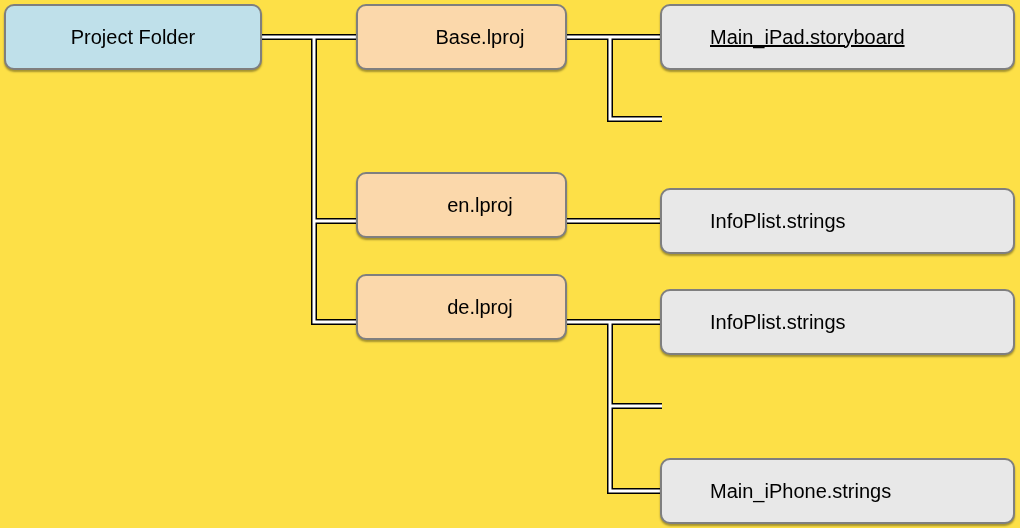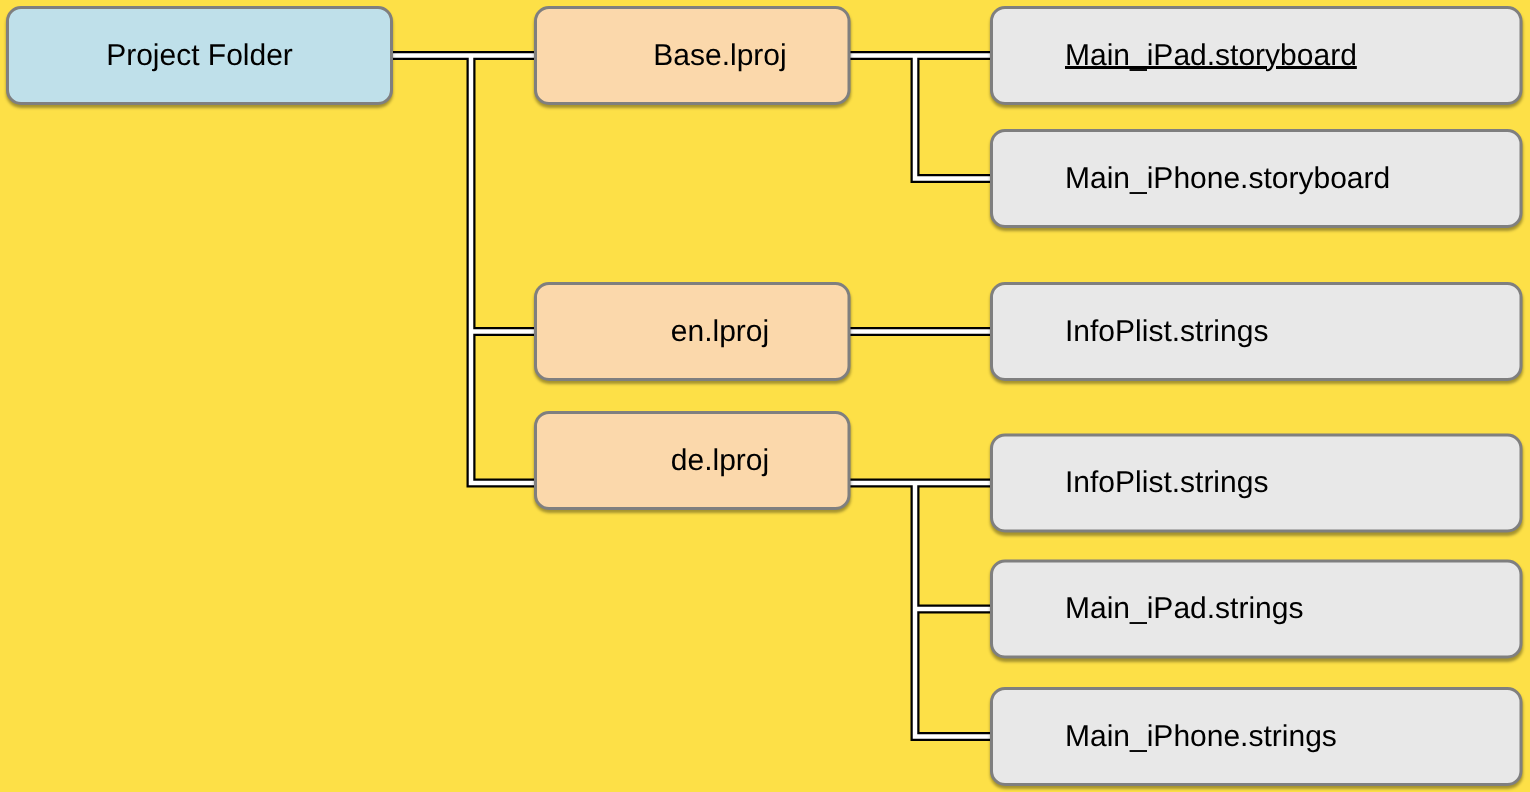--- a/index.html
+++ b/index.html
@@ -48,21 +48,21 @@
     background: #fbd8ab;
     left: 356px; width: 211px; padding-left: 37px;
   }
   .node.file {
     background: #e8e8e8;
     left: 660px; width: 355px;
     justify-content: flex-start;
     padding-left: 48px;
   }
   #node-base   { top: 4px; }
-  #node-en     { top: 188px; }
+  #node-en     { top: 172px; }
   #node-de     { top: 274px; }
   #node-ipad-sb   { top: 4px; text-decoration: underline; }
   #node-iphone-sb { top: 86px; }
   #node-infoplist-en { top: 188px; }
   #node-infoplist-de { top: 289px; }
   #node-ipad-str     { top: 373px; }
   #node-iphone-str   { top: 458px; }
   .casing { stroke: #000000; stroke-width: 6; fill: none; }
   .core   { stroke: #ffffff; stroke-width: 3; fill: none; }
 </style>
@@ -101,23 +101,21 @@
   <div class="node root" id="node-root">Project Folder</div>
 
   <div class="node folder" id="node-base">Base.lproj</div>
 
   <div class="node folder" id="node-en">en.lproj</div>
 
   <div class="node folder" id="node-de">de.lproj</div>
 
   <div class="node file" id="node-ipad-sb">Main_iPad.storyboard</div>
 
-  <div class="node file" id="node-iphone-sb">Main_iPhone.storyboard</div>
 
   <div class="node file" id="node-infoplist-en">InfoPlist.strings</div>
 
   <div class="node file" id="node-infoplist-de">InfoPlist.strings</div>
 
-  <div class="node file" id="node-ipad-str">Main_iPad.strings</div>
 
   <div class="node file" id="node-iphone-str">Main_iPhone.strings</div>
 
 </div>
 
 </body></html>

